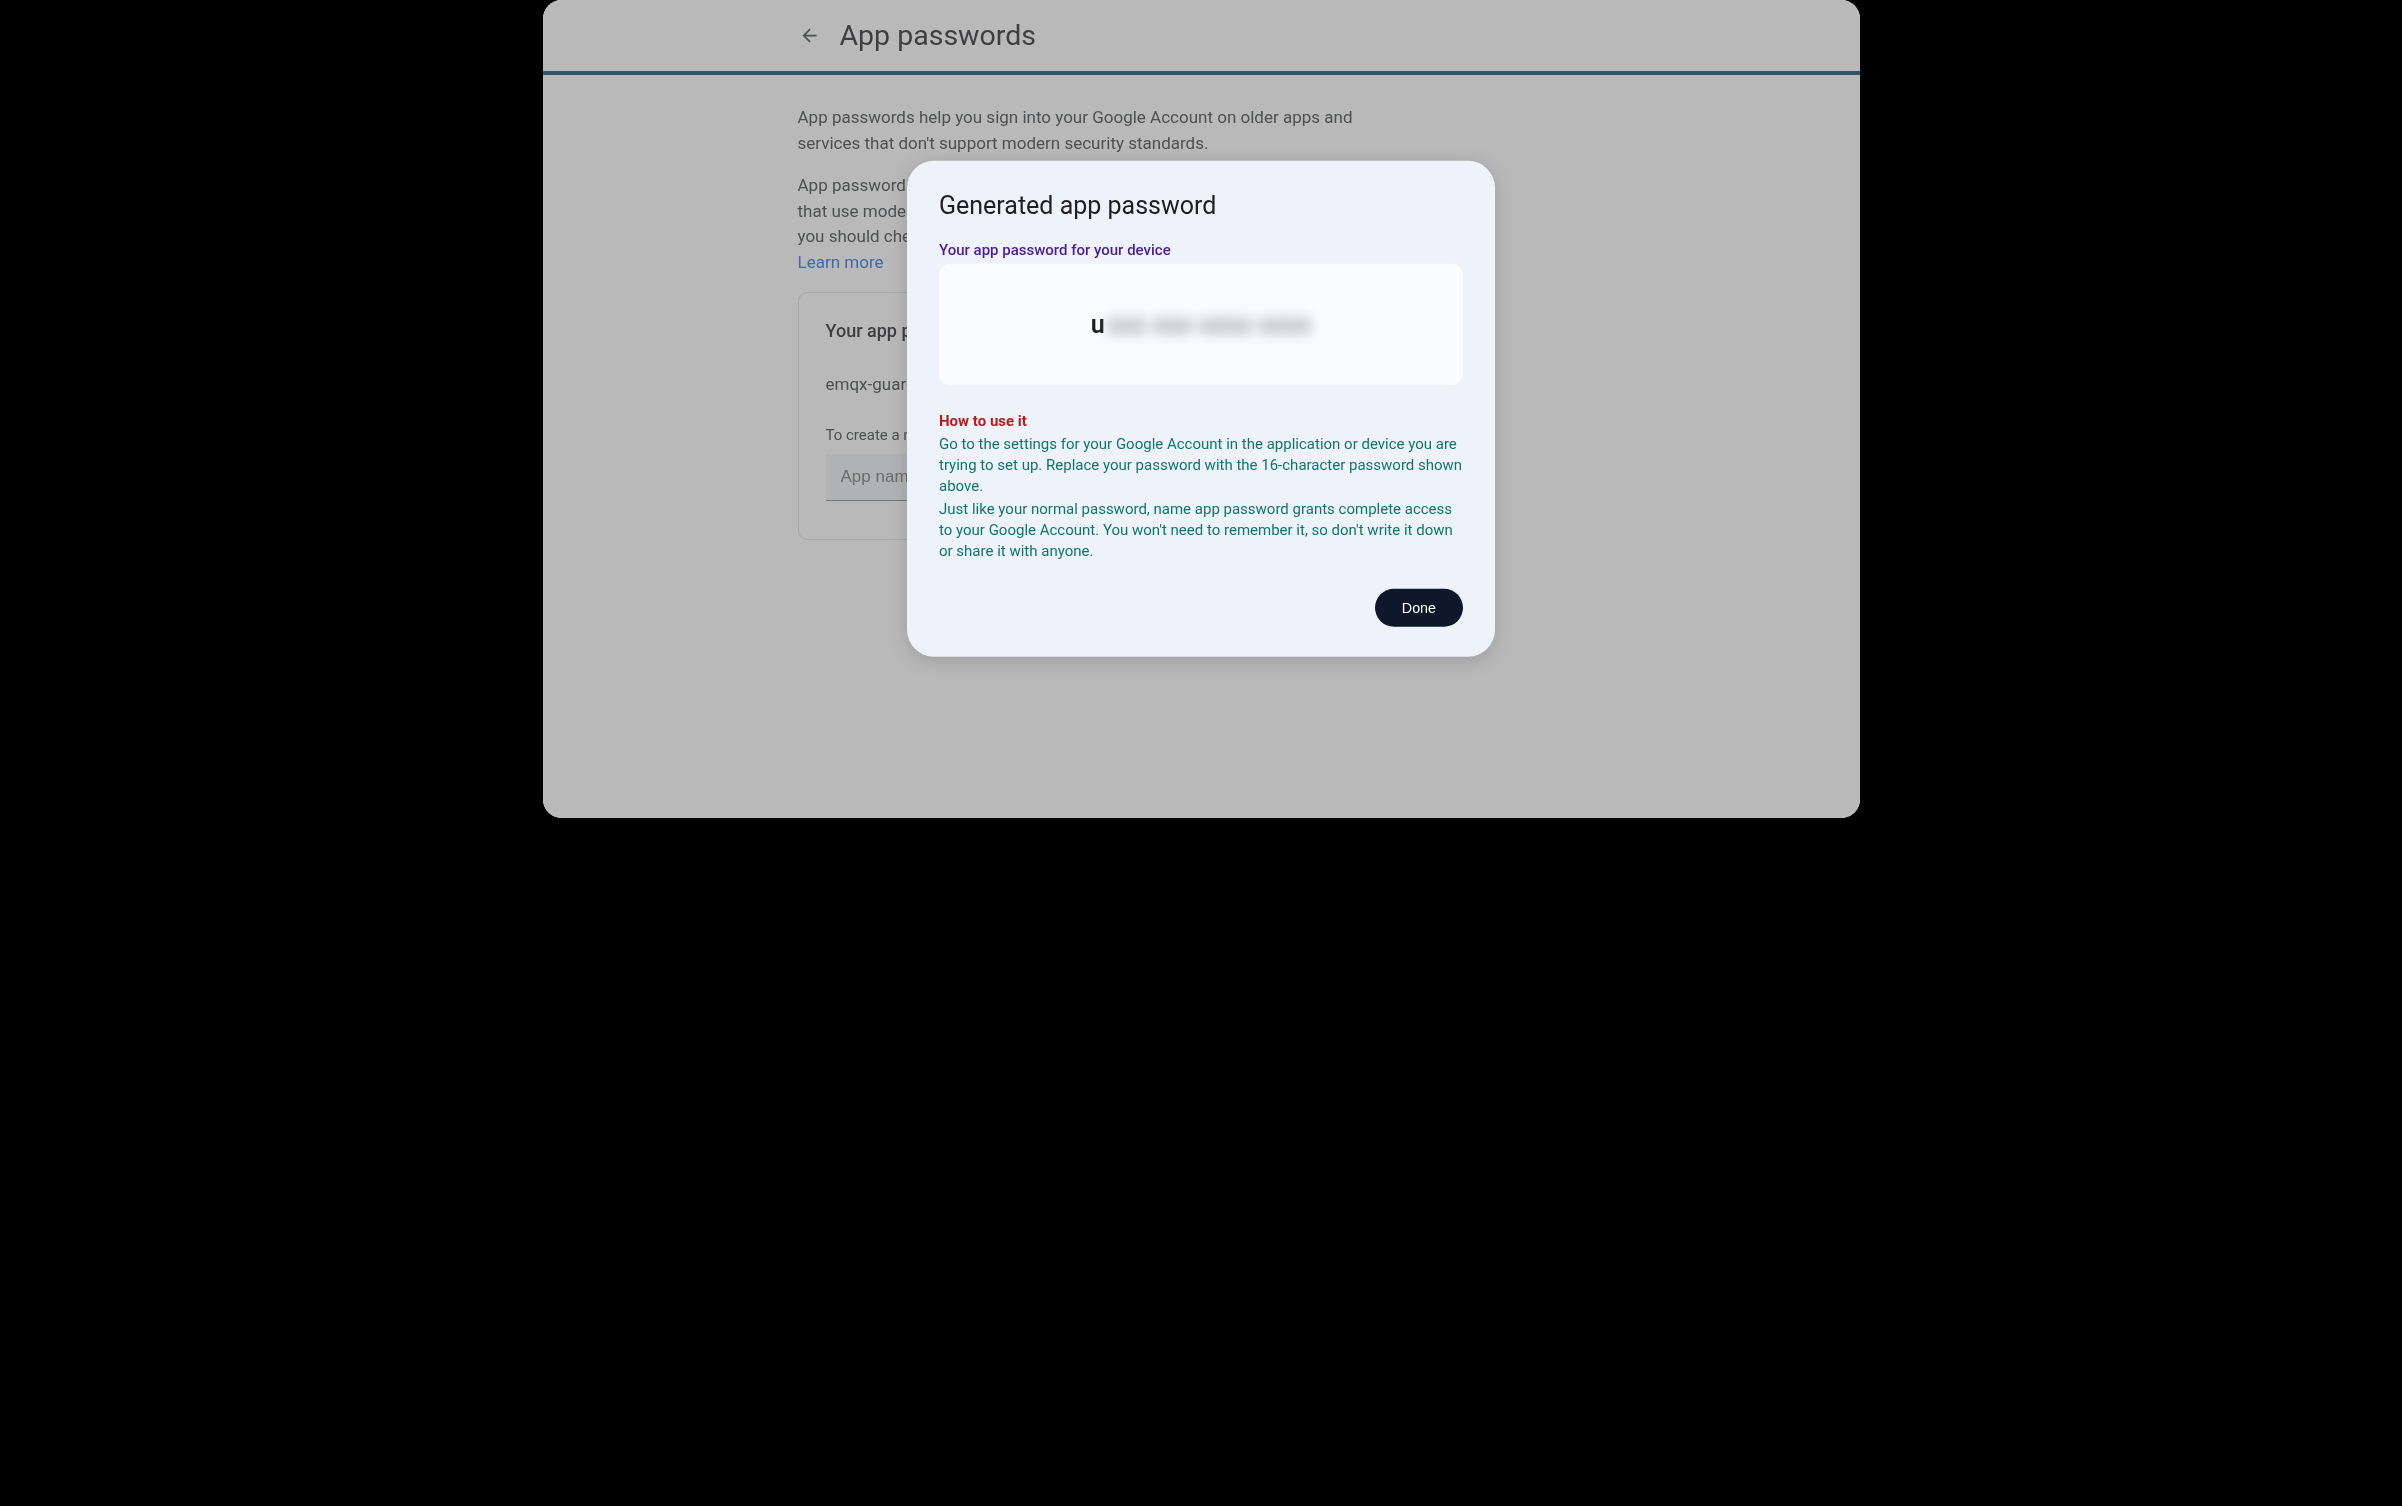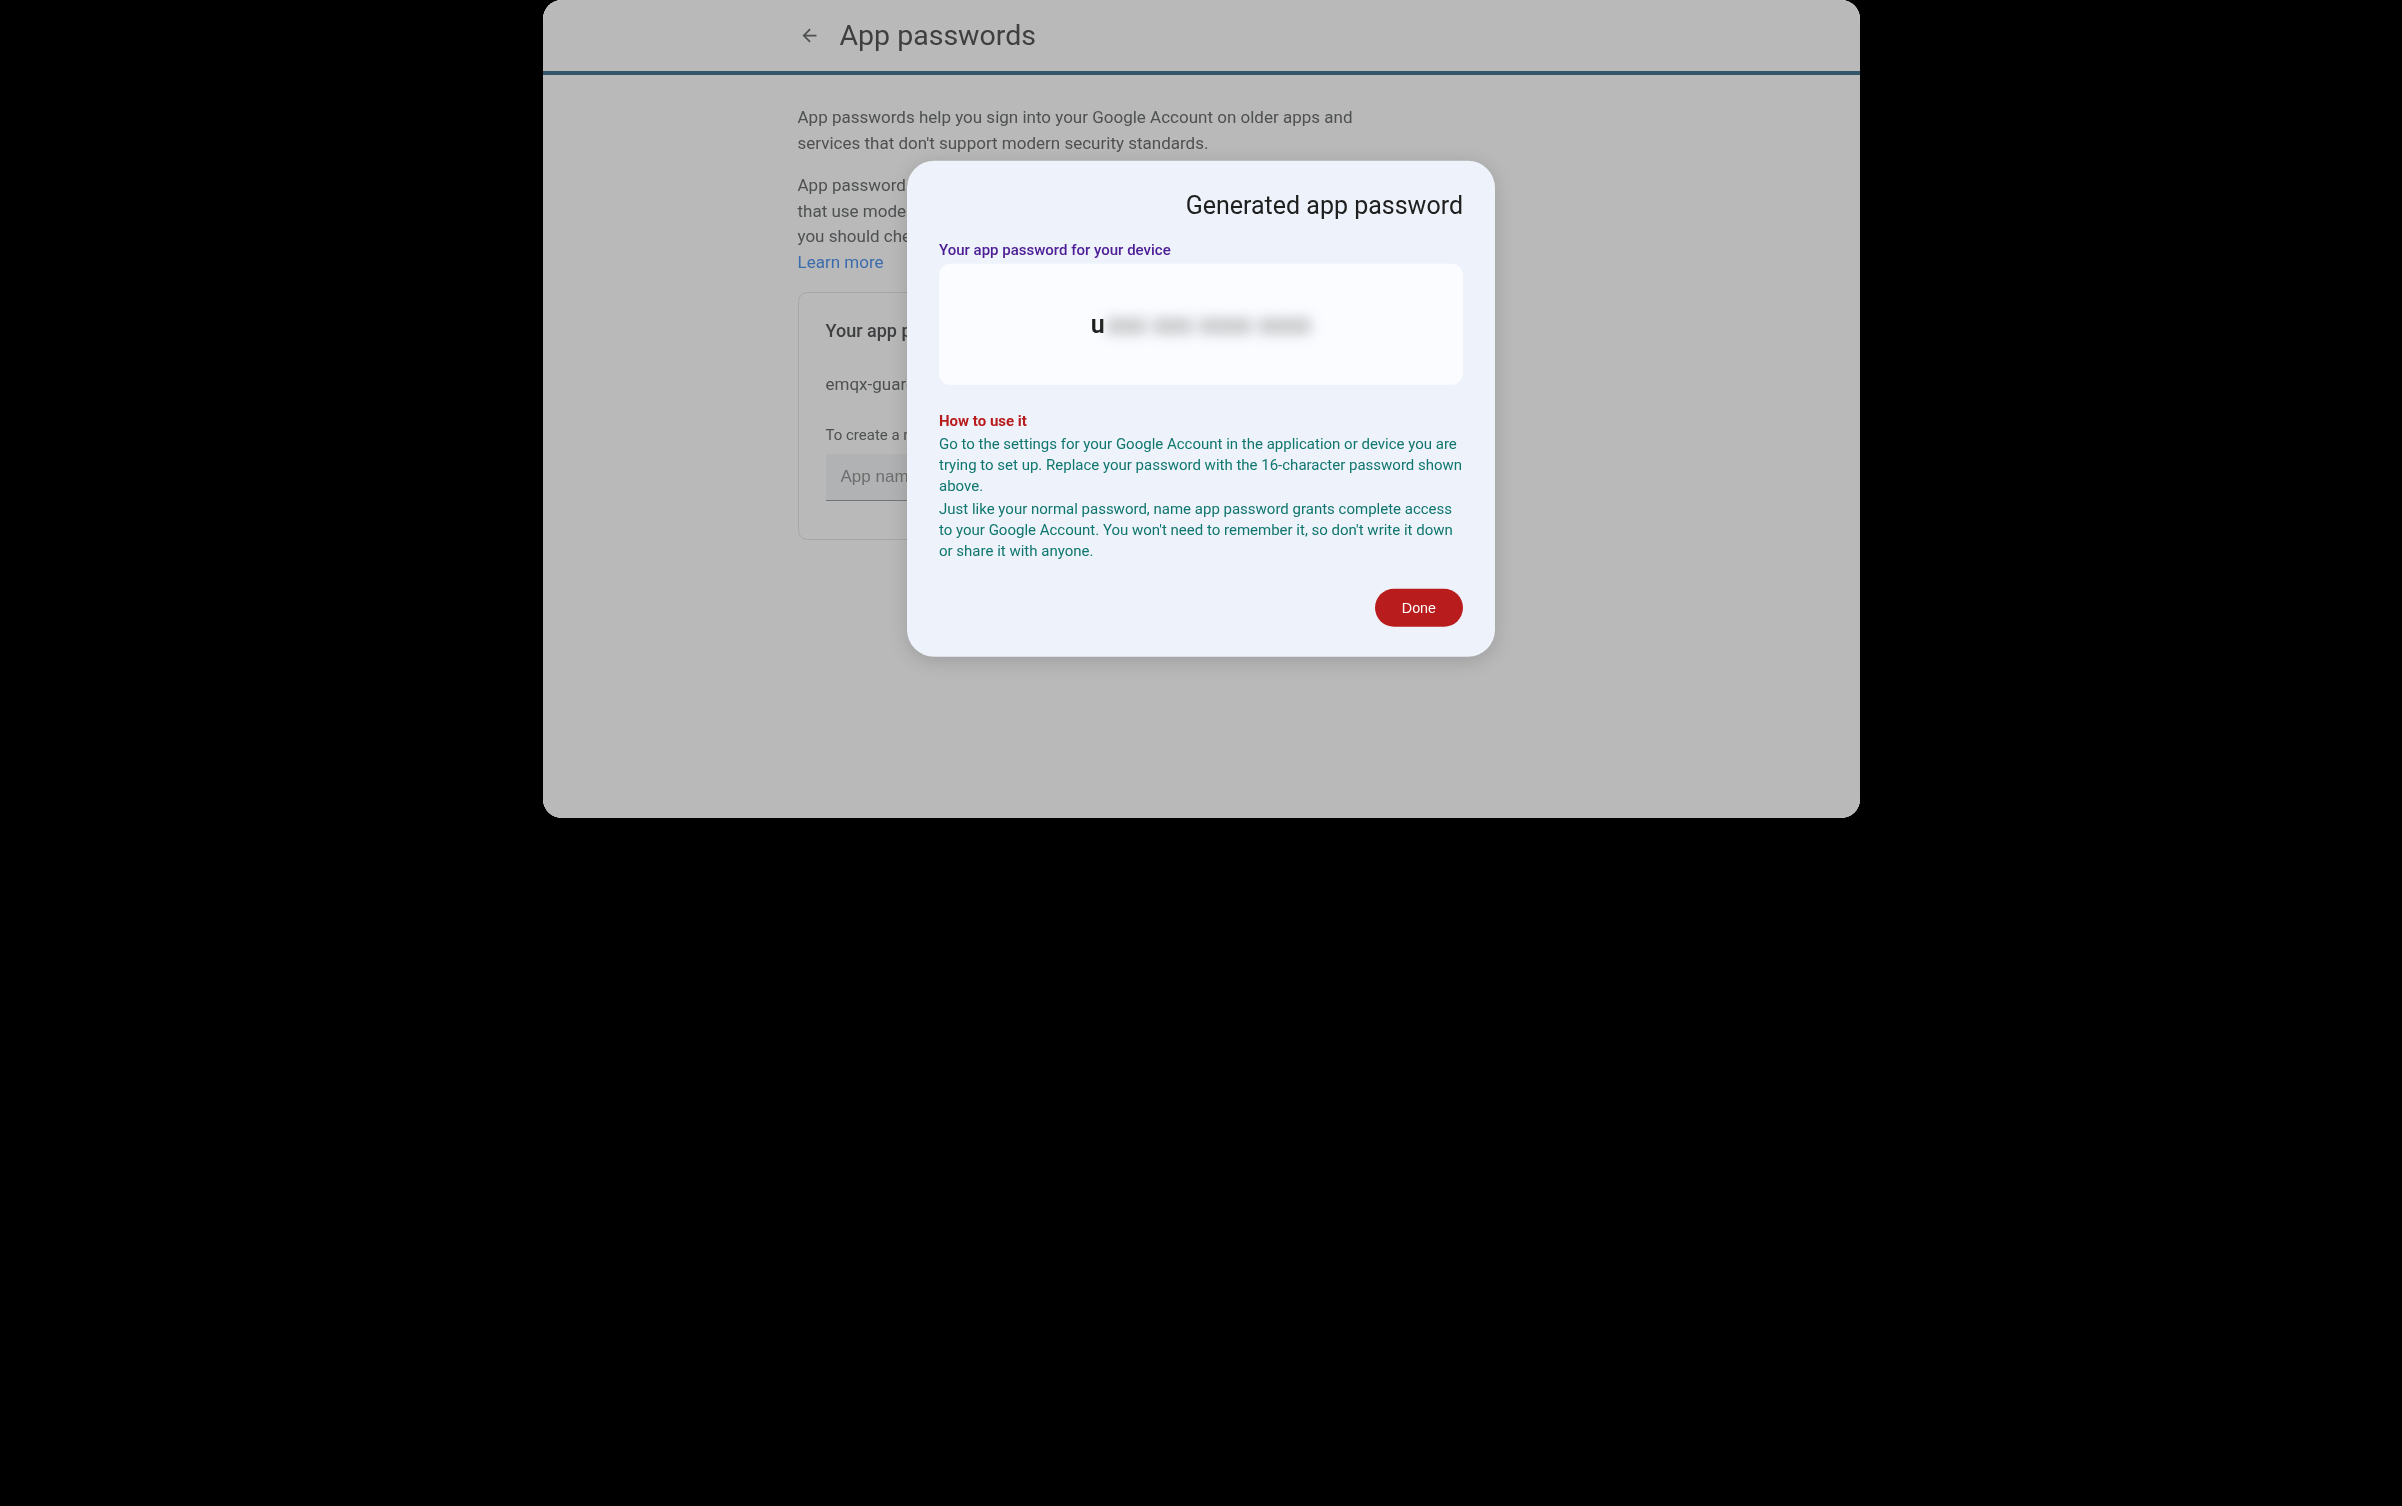--- a/index.html
+++ b/index.html
@@ -144,21 +144,20 @@
       padding: 30px 32px;
       z-index: 20;
       box-shadow: 0 3.8px 19px rgba(0,0,0,0.15);
     }
     
     .modal-title {
       font-size: 25px;
       font-weight: 400;
       color: #1f1f1f;
       margin-bottom: 21px;
-      text-align: right;
     }
     
     .modal-subtitle {
       font-size: 15px;
       font-weight: 500;
       color: #4c1d95;
       margin-bottom: 5px;
     }
     
     .password-box {
@@ -199,21 +198,21 @@
       margin-bottom: 1.9px;
     }
     
     .modal-actions {
       display: flex;
       justify-content: flex-end;
       margin-top: 27px;
     }
     
     .done-button {
-      background: #b91c1c;
+      background: #0f172a;
       color: #fff;
       border: none;
       border-radius: 21px;
       padding: 11.4px 27px;
       font-size: 14.3px;
       font-weight: 500;
       cursor: pointer;
     }
   </style>
 </head>

